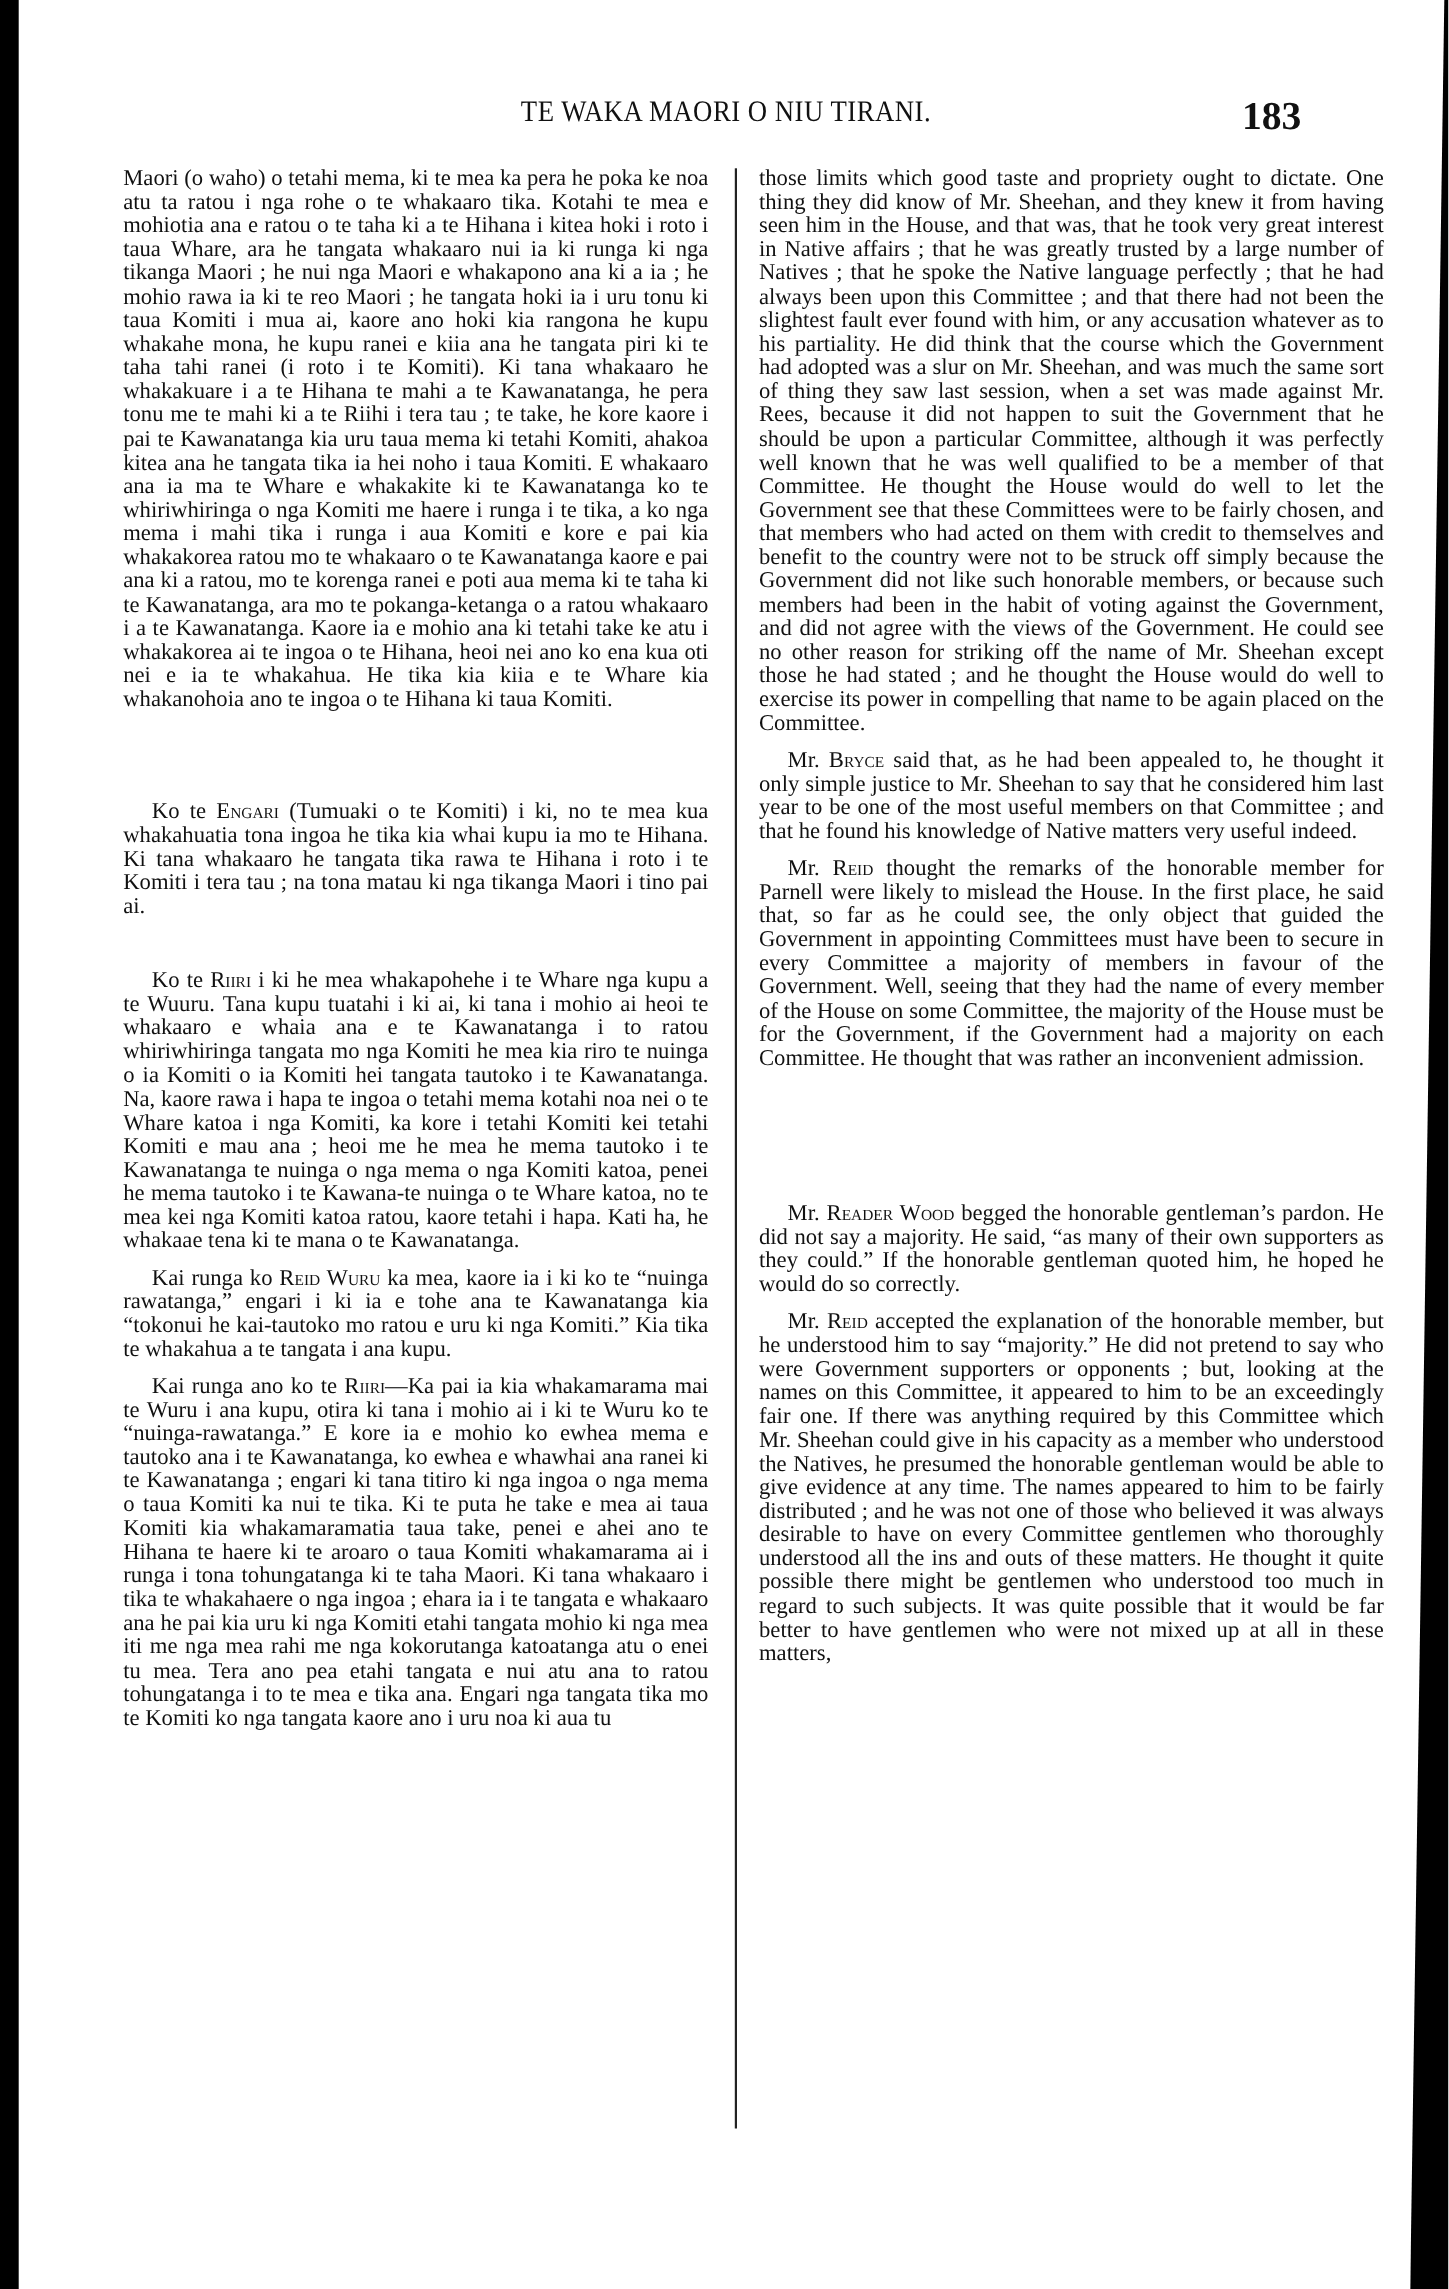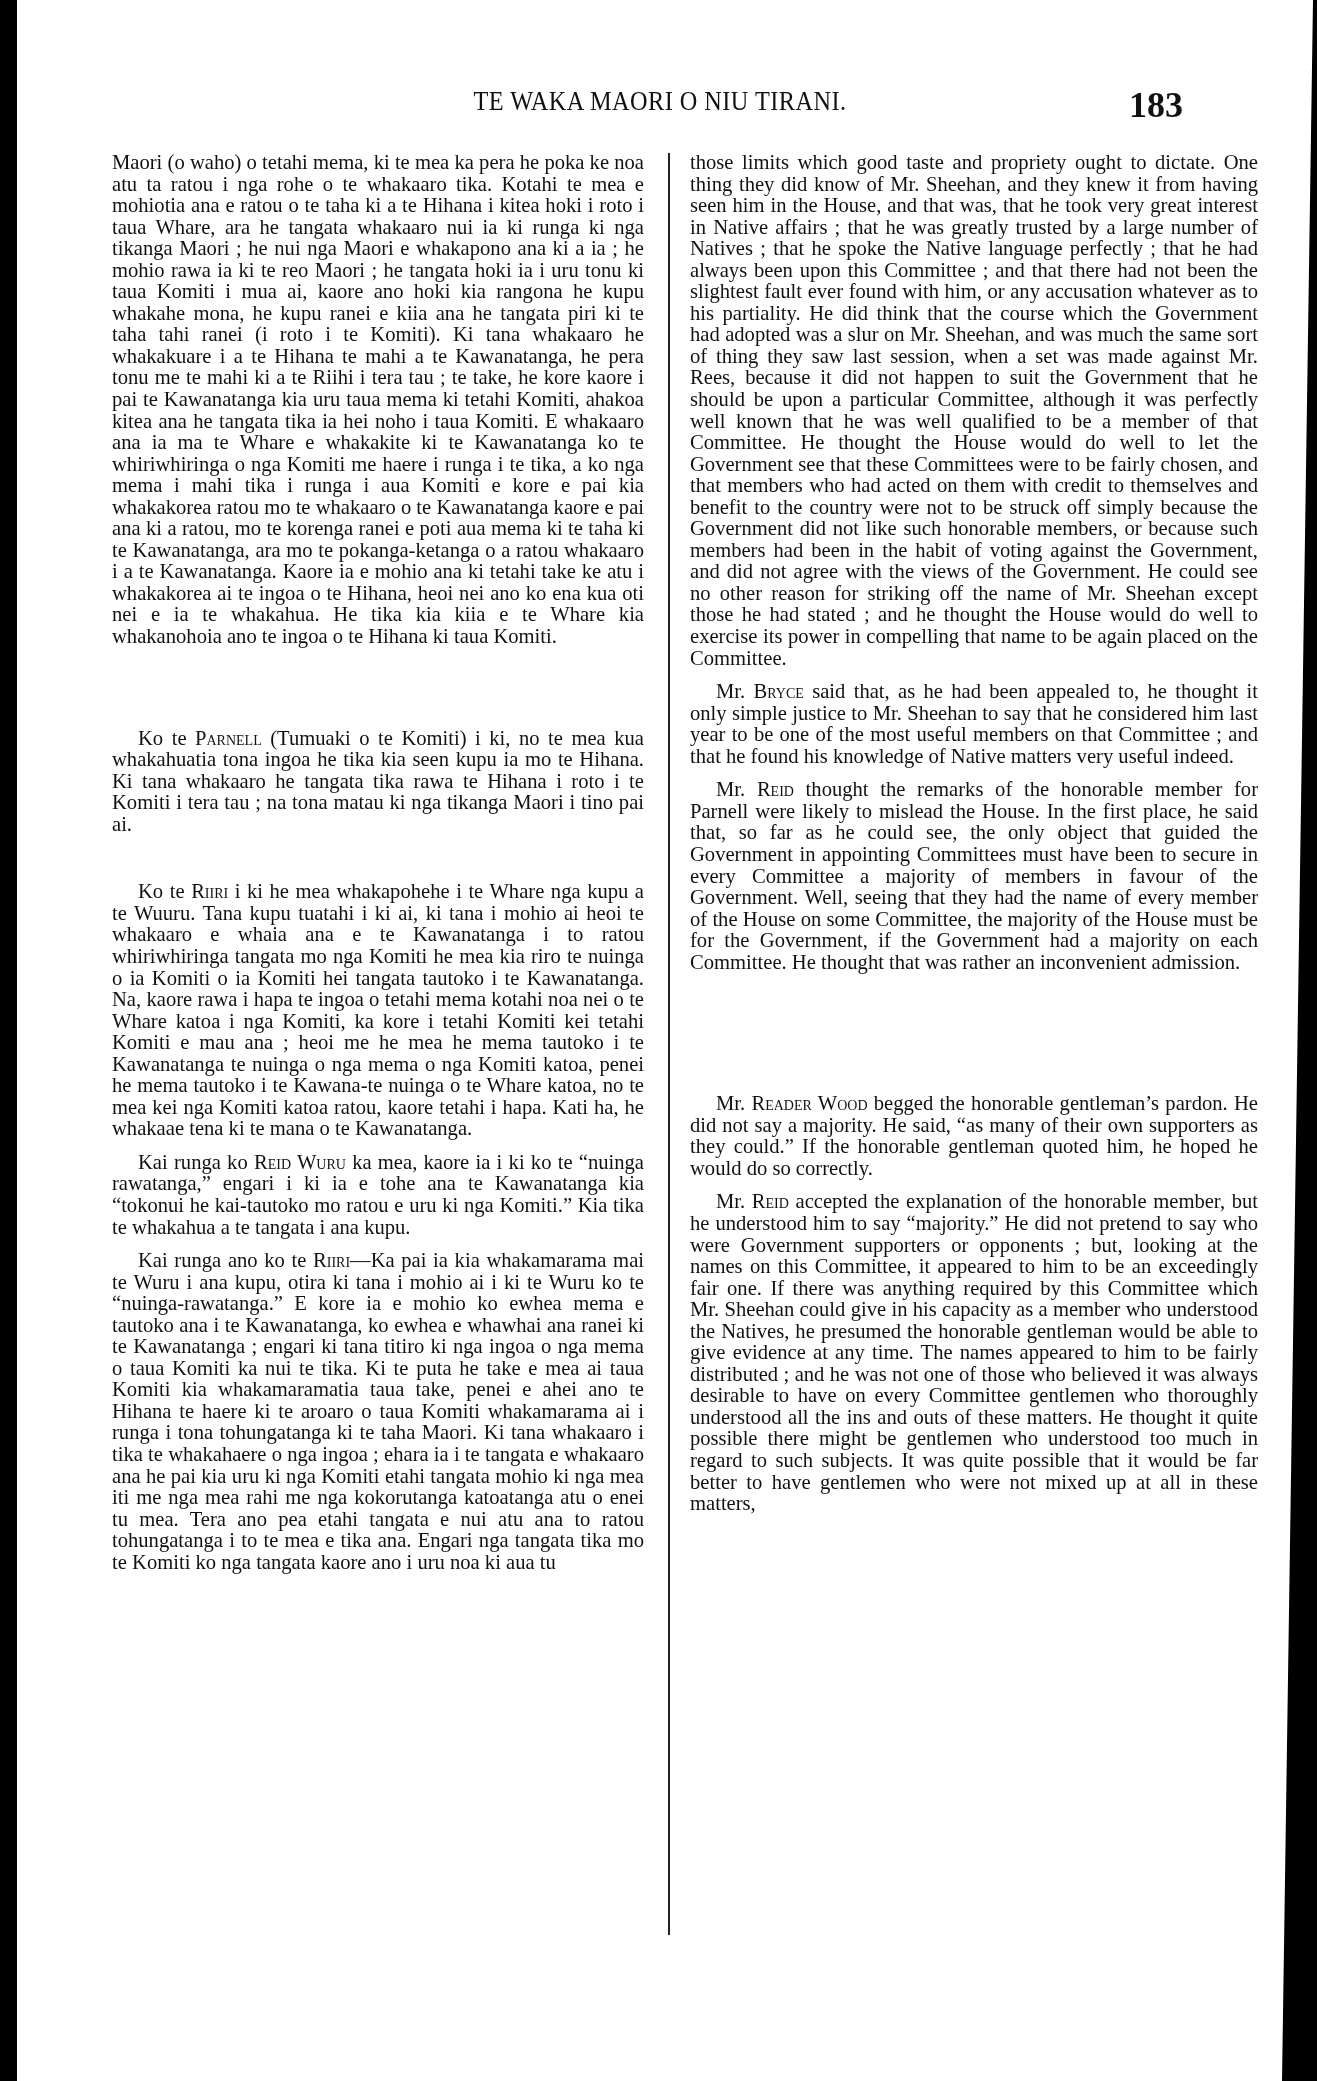--- a/index.html
+++ b/index.html
@@ -54,21 +54,21 @@
 <div class="running-head">
   <div class="running-title">TE WAKA MAORI O NIU TIRANI.</div>
   <div class="page-number">183</div>
 </div>
 
 <div class="divider"></div>
 
 <div class="column col-left">
   <p>Maori (o waho) o tetahi mema, ki te mea ka pera he poka ke noa atu ta ratou i nga rohe o te whakaaro tika. Kotahi te mea e mohiotia ana e ratou o te taha ki a te Hihana i kitea hoki i roto i taua Whare, ara he tangata whakaaro nui ia ki runga ki nga tikanga Maori ; he nui nga Maori e whakapono ana ki a ia ; he mohio rawa ia ki te reo Maori ; he tangata hoki ia i uru tonu ki taua Komiti i mua ai, kaore ano hoki kia rangona he kupu whakahe mona, he kupu ranei e kiia ana he tangata piri ki te taha tahi ranei (i roto i te Komiti). Ki tana whakaaro he whakakuare i a te Hihana te mahi a te Kawanatanga, he pera tonu me te mahi ki a te Riihi i tera tau ; te take, he kore kaore i pai te Kawanatanga kia uru taua mema ki tetahi Komiti, ahakoa kitea ana he tangata tika ia hei noho i taua Komiti. E whakaaro ana ia ma te Whare e whakakite ki te Kawanatanga ko te whiriwhiringa o nga Komiti me haere i runga i te tika, a ko nga mema i mahi tika i runga i aua Komiti e kore e pai kia whakakorea ratou mo te whakaaro o te Kawanatanga kaore e pai ana ki a ratou, mo te korenga ranei e poti aua mema ki te taha ki te Kawanatanga, ara mo te pokanga-ketanga o a ratou whakaaro i a te Kawanatanga. Kaore ia e mohio ana ki tetahi take ke atu i whakakorea ai te ingoa o te Hihana, heoi nei ano ko ena kua oti nei e ia te whakahua. He tika kia kiia e te Whare kia whakanohoia ano te ingoa o te Hihana ki taua Komiti.</p>
   <div class="gap-big"></div>
-  <p class="indent"><span>Ko te </span><span class="sc">Parnell</span><span> (Tumuaki o te Komiti) i ki, no te mea kua whakahuatia tona ingoa he tika kia seen kupu ia mo te Hihana. Ki tana whakaaro he tangata tika rawa te Hihana i roto i te Komiti i tera tau ; na tona matau ki nga tikanga Maori i tino pai ai.</span></p>
+  <p class="indent"><span>Ko te </span><span class="sc">Engari</span><span> (Tumuaki o te Komiti) i ki, no te mea kua whakahuatia tona ingoa he tika kia whai kupu ia mo te Hihana. Ki tana whakaaro he tangata tika rawa te Hihana i roto i te Komiti i tera tau ; na tona matau ki nga tikanga Maori i tino pai ai.</span></p>
   <div class="gap-mid"></div>
   <p class="indent"><span>Ko te </span><span class="sc">Riiri</span><span> i ki he mea whakapohehe i te Whare nga kupu a te Wuuru. Tana kupu tuatahi i ki ai, ki tana i mohio ai heoi te whakaaro e whaia ana e te Kawanatanga i to ratou whiriwhiringa tangata mo nga Komiti he mea kia riro te nuinga o ia Komiti o ia Komiti hei tangata tautoko i te Kawanatanga. Na, kaore rawa i hapa te ingoa o tetahi mema kotahi noa nei o te Whare katoa i nga Komiti, ka kore i tetahi Komiti kei tetahi Komiti e mau ana ; heoi me he mea he mema tautoko i te Kawanatanga te nuinga o nga mema o nga Komiti katoa, penei he mema tautoko i te Kawana-te nuinga o te Whare katoa, no te mea kei nga Komiti katoa ratou, kaore tetahi i hapa. Kati ha, he whakaae tena ki te mana o te Kawanatanga.</span></p>
   <p class="indent"><span>Kai runga ko </span><span class="sc">Reid Wuru</span><span> ka mea, kaore ia i ki ko te “nuinga rawatanga,” engari i ki ia e tohe ana te Kawanatanga kia “tokonui he kai-tautoko mo ratou e uru ki nga Komiti.” Kia tika te whakahua a te tangata i ana kupu.</span></p>
   <p class="indent"><span>Kai runga ano ko te </span><span class="sc">Riiri</span><span>—Ka pai ia kia whakamarama mai te Wuru i ana kupu, otira ki tana i mohio ai i ki te Wuru ko te “nuinga-rawatanga.” E kore ia e mohio ko ewhea mema e tautoko ana i te Kawanatanga, ko ewhea e whawhai ana ranei ki te Kawanatanga ; engari ki tana titiro ki nga ingoa o nga mema o taua Komiti ka nui te tika. Ki te puta he take e mea ai taua Komiti kia whakamaramatia taua take, penei e ahei ano te Hihana te haere ki te aroaro o taua Komiti whakamarama ai i runga i tona tohungatanga ki te taha Maori. Ki tana whakaaro i tika te whakahaere o nga ingoa ; ehara ia i te tangata e whakaaro ana he pai kia uru ki nga Komiti etahi tangata mohio ki nga mea iti me nga mea rahi me nga kokorutanga katoatanga atu o enei tu mea. Tera ano pea etahi tangata e nui atu ana to ratou tohungatanga i to te mea e tika ana. Engari nga tangata tika mo te Komiti ko nga tangata kaore ano i uru noa ki aua tu</span></p>
 </div>
 
 <div class="column col-right">
   <p>those limits which good taste and propriety ought to dictate. One thing they did know of Mr. Sheehan, and they knew it from having seen him in the House, and that was, that he took very great interest in Native affairs ; that he was greatly trusted by a large number of Natives ; that he spoke the Native language perfectly ; that he had always been upon this Committee ; and that there had not been the slightest fault ever found with him, or any accusation whatever as to his partiality. He did think that the course which the Government had adopted was a slur on Mr. Sheehan, and was much the same sort of thing they saw last session, when a set was made against Mr. Rees, because it did not happen to suit the Government that he should be upon a particular Committee, although it was perfectly well known that he was well qualified to be a member of that Committee. He thought the House would do well to let the Government see that these Committees were to be fairly chosen, and that members who had acted on them with credit to themselves and benefit to the country were not to be struck off simply because the Government did not like such honorable members, or because such members had been in the habit of voting against the Government, and did not agree with the views of the Government. He could see no other reason for striking off the name of Mr. Sheehan except those he had stated ; and he thought the House would do well to exercise its power in compelling that name to be again placed on the Committee.</p>
   <p class="indent"><span>Mr. </span><span class="sc">Bryce</span><span> said that, as he had been appealed to, he thought it only simple justice to Mr. Sheehan to say that he considered him last year to be one of the most useful members on that Committee ; and that he found his knowledge of Native matters very useful indeed.</span></p>
   <p class="indent"><span>Mr. </span><span class="sc">Reid</span><span> thought the remarks of the honorable member for Parnell were likely to mislead the House. In the first place, he said that, so far as he could see, the only object that guided the Government in appointing Committees must have been to secure in every Committee a majority of members in favour of the Government. Well, seeing that they had the name of every member of the House on some Committee, the majority of the House must be for the Government, if the Government had a majority on each Committee. He thought that was rather an inconvenient admission.</span></p>

